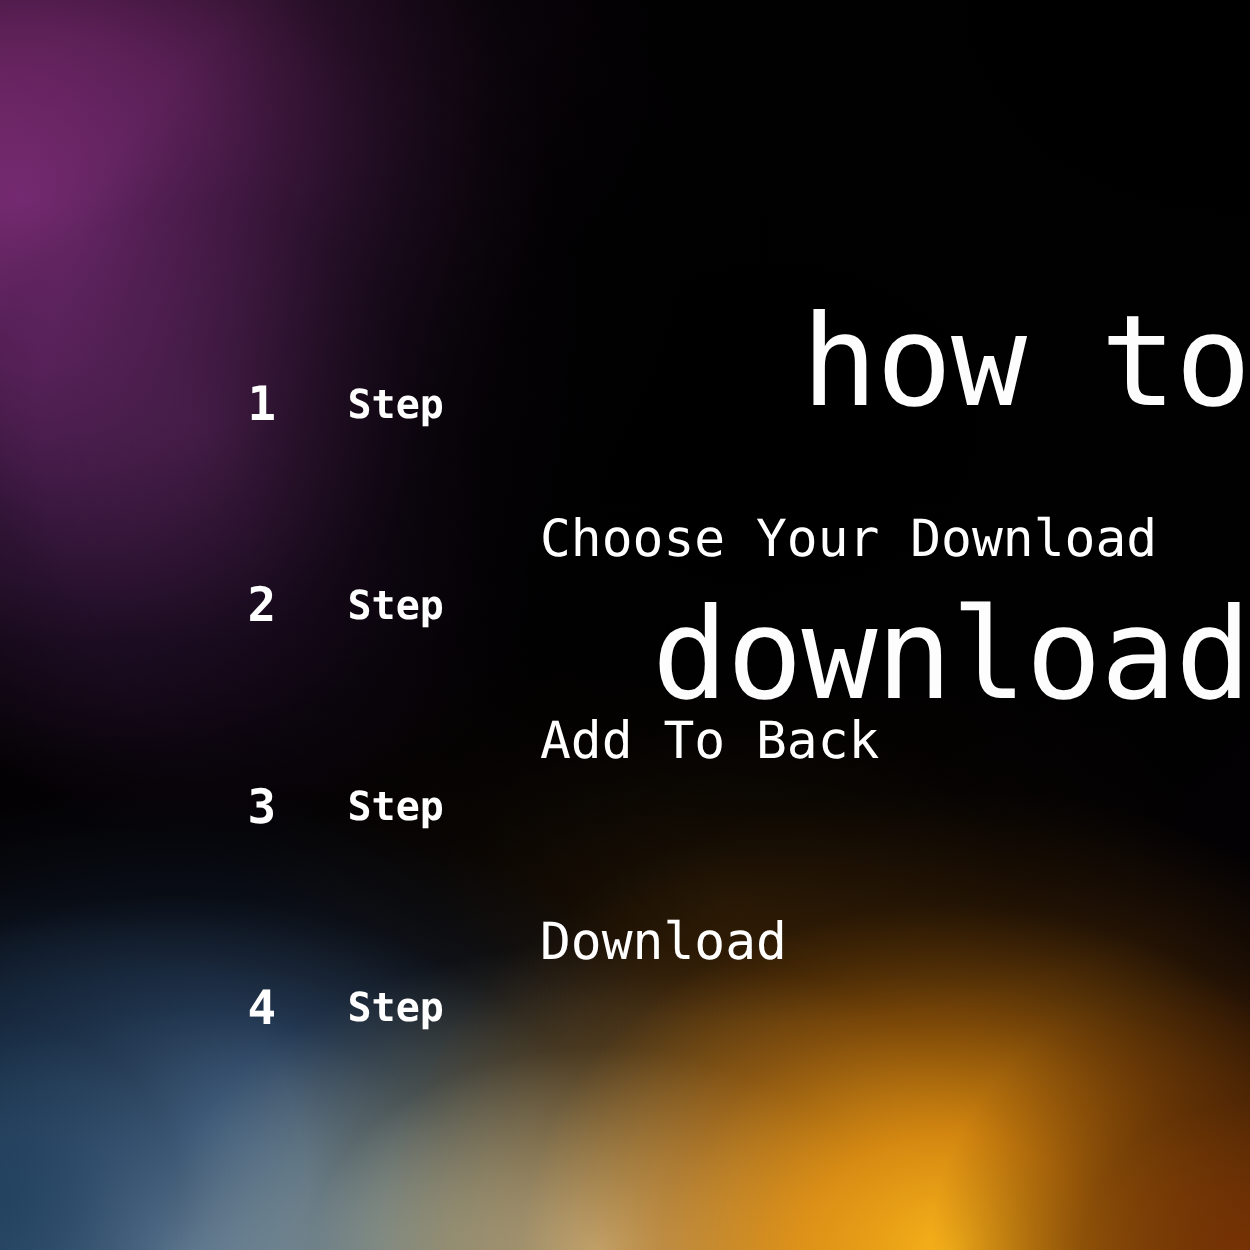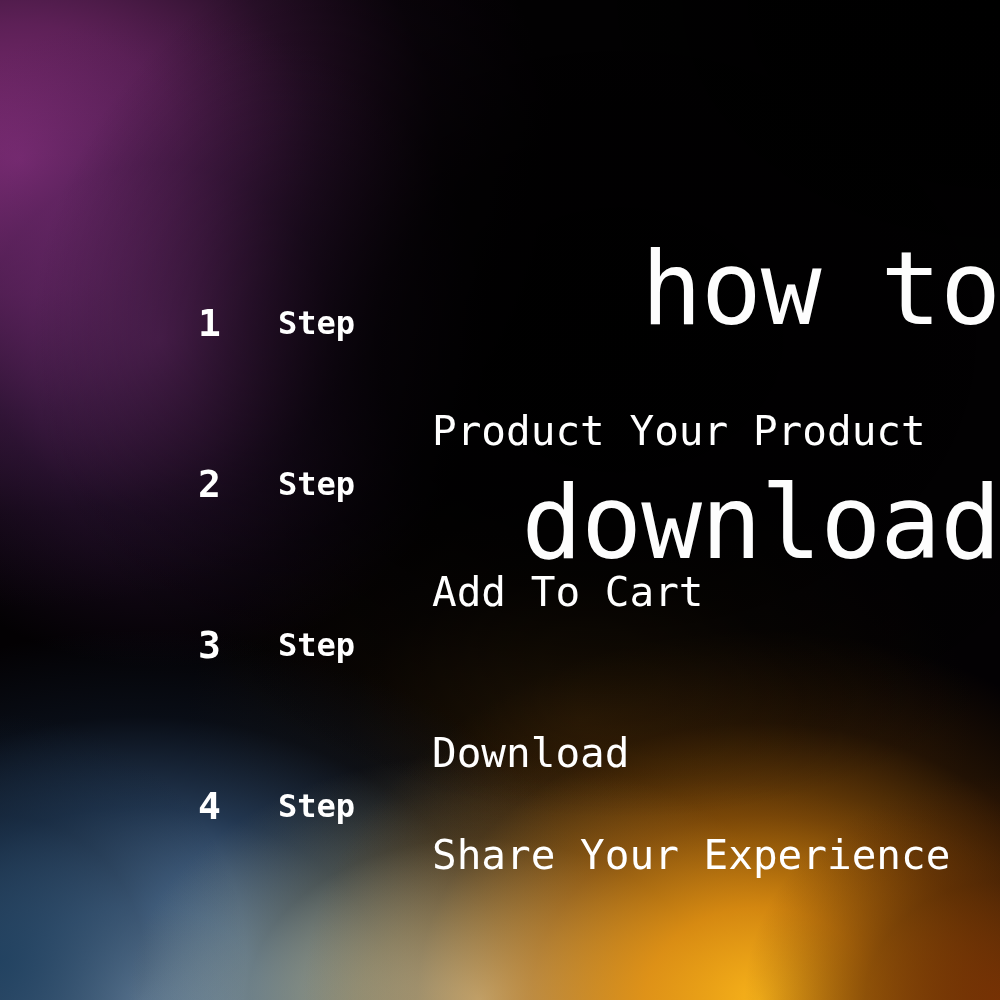--- a/index.html
+++ b/index.html
@@ -226,43 +226,42 @@
       <span class="title-line title-line-1">how to</span>
       <span class="title-line title-line-2">download</span>
     </h1>
 
     <div class="steps">
 
       <div class="step-row">
         <span class="step-num">1</span>
         <span class="step-word">Step</span>
         <span class="step-desc">
-          <span class="desc-line">Product Your Product</span>
+          <span class="desc-line">Choose Your Download</span>
         </span>
       </div>
 
       <div class="step-row">
         <span class="step-num">2</span>
         <span class="step-word">Step</span>
         <span class="step-desc">
-          <span class="desc-line">Add To Cart</span>
+          <span class="desc-line">Add To Back</span>
         </span>
       </div>
 
       <div class="step-row">
         <span class="step-num">3</span>
         <span class="step-word">Step</span>
         <span class="step-desc">
           <span class="desc-line">Download</span>
         </span>
       </div>
 
       <div class="step-row">
         <span class="step-num">4</span>
         <span class="step-word">Step</span>
         <span class="step-desc two-line">
-          <span class="desc-line">Share Your Experience</span>
         </span>
       </div>
 
     </div>
   </div>
 </div>
 
 </body></html>

